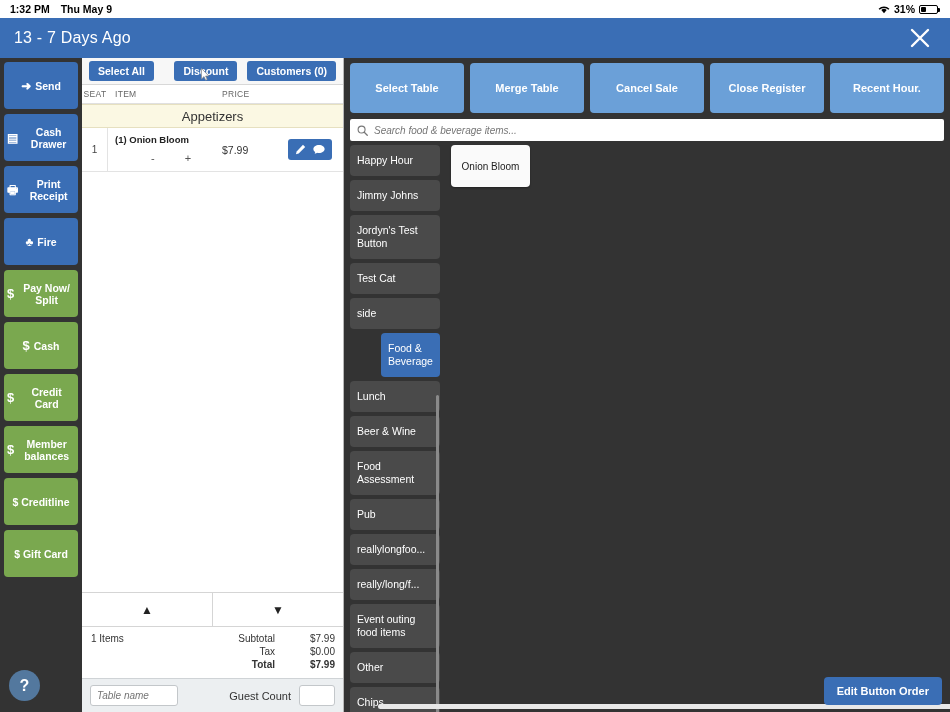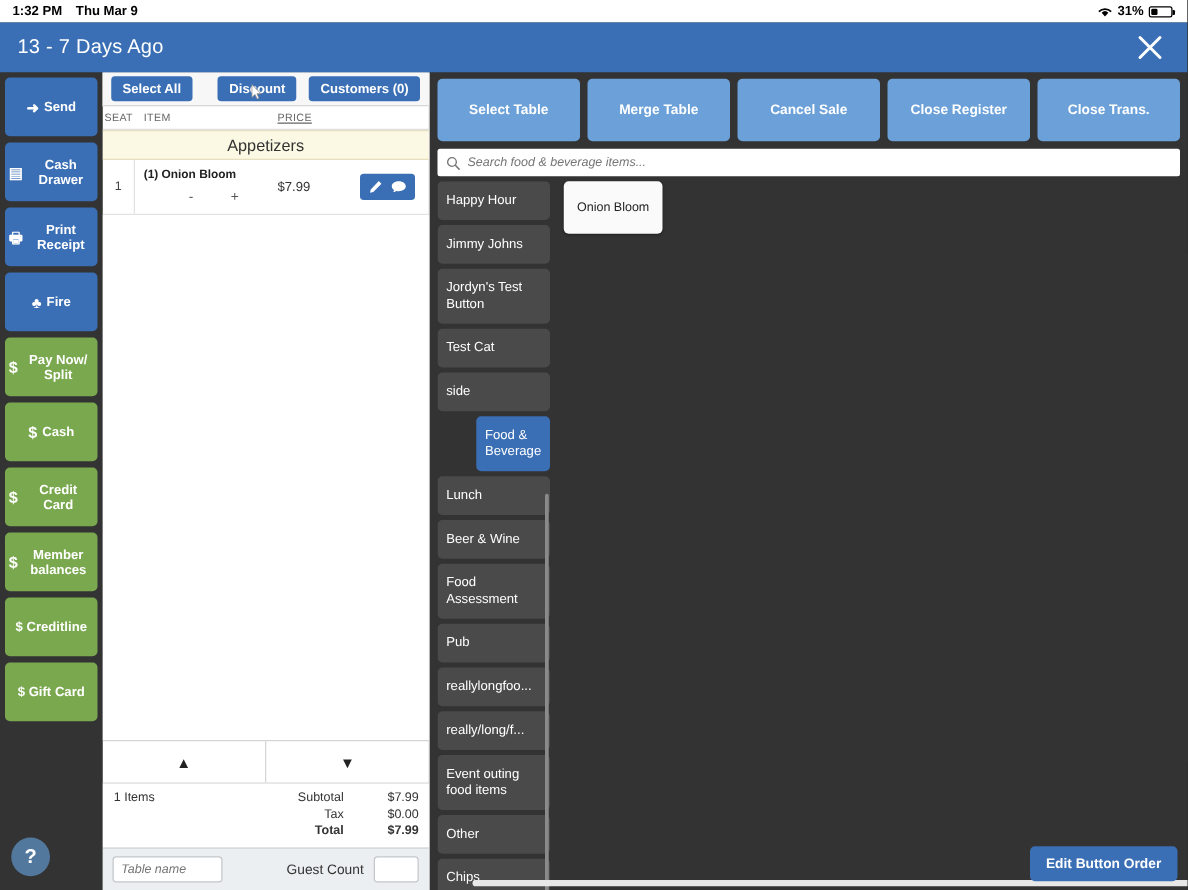--- a/index.html
+++ b/index.html
@@ -86,21 +86,21 @@
   .tbtn + .tbtn.adj { margin-left:5px; }
 
   .cursor-icon { position:absolute; left:119px; top:9px; width:9px; height:13px;
                  pointer-events:none; }
 
   .colhead { height:19px; display:flex; align-items:center;
              font-size:8.5px; color:#666; letter-spacing:.3px;
              border-bottom:1px solid #e0e0e0; }
   .colhead .c-seat { width:26px; text-align:center; }
   .colhead .c-item { flex:1; padding-left:7px; }
-  .colhead .c-price { width:70px; padding-left:4px;text-decoration:underline; }
+  .colhead .c-price { width:70px; padding-left:4px; }
   .colhead .c-act { width:55px; }
 
   .catrow { background:#fbf8e3; border-top:1px solid #e6e0c0;
             border-bottom:1px solid #e6e0c0;
             height:24px; display:flex; align-items:center; justify-content:center;
             font-size:13px; color:#333; }
 
   .itemrow { display:flex; border-bottom:1px solid #e3e3e3;
              min-height:44px; align-items:stretch; }
   .itemrow .c-seat { width:26px; display:flex; align-items:center;
@@ -183,21 +183,21 @@
   .editorder { position:absolute; right:8px; bottom:7px;
                background:#3a6eb5; color:#fff; border:none; border-radius:4px;
                font-family:inherit; font-size:11px; font-weight:bold;
                padding:8px 13px; }
 </style>
 </head>
 <body>
 
 <div class="statusbar">
   <span class="sb-time">1:32 PM</span>
-  <span class="sb-date">Thu Mar 9</span>
+  <span class="sb-date">Thu May 9</span>
   <span class="sb-right">
     <span class="wifi">
       <svg width="12" height="9" viewBox="0 0 12 9">
           <path d="M6 8.2 L3.3 5.1 a4 4 0 0 1 5.4 0 Z M6 3.1 a6.4 6.4 0 0 0-4.4 1.7 L.6 3.7 A8 8 0 0 1 11.4 3.7 l-1 1.1 A6.4 6.4 0 0 0 6 3.1 Z" fill="#000"></path>
         </svg>
     </span>
     <span class="sb-pct">31%</span>
     <span class="battery">
         <span class="fill"></span>
       </span>
@@ -350,21 +350,21 @@
     </div>
   </div>
 
   <div class="right">
 
     <div class="topbtns">
       <button class="topbtn">Select Table</button>
       <button class="topbtn">Merge Table</button>
       <button class="topbtn">Cancel Sale</button>
       <button class="topbtn">Close Register</button>
-      <button class="topbtn">Close Trans.</button>
+      <button class="topbtn">Recent Hour.</button>
     </div>
 
     <div class="searchbar">
       <span>
         <svg width="11" height="11" viewBox="0 0 12 12">
             <circle cx="5" cy="5" r="3.8" fill="none" stroke="#777" stroke-width="1.2"></circle>
             <path d="M7.9 7.9 L11.2 11.2" stroke="#777" stroke-width="1.4" stroke-linecap="round"></path>
           </svg>
       </span>
       <input type="text" placeholder="Search food &amp; beverage items..." style="">

